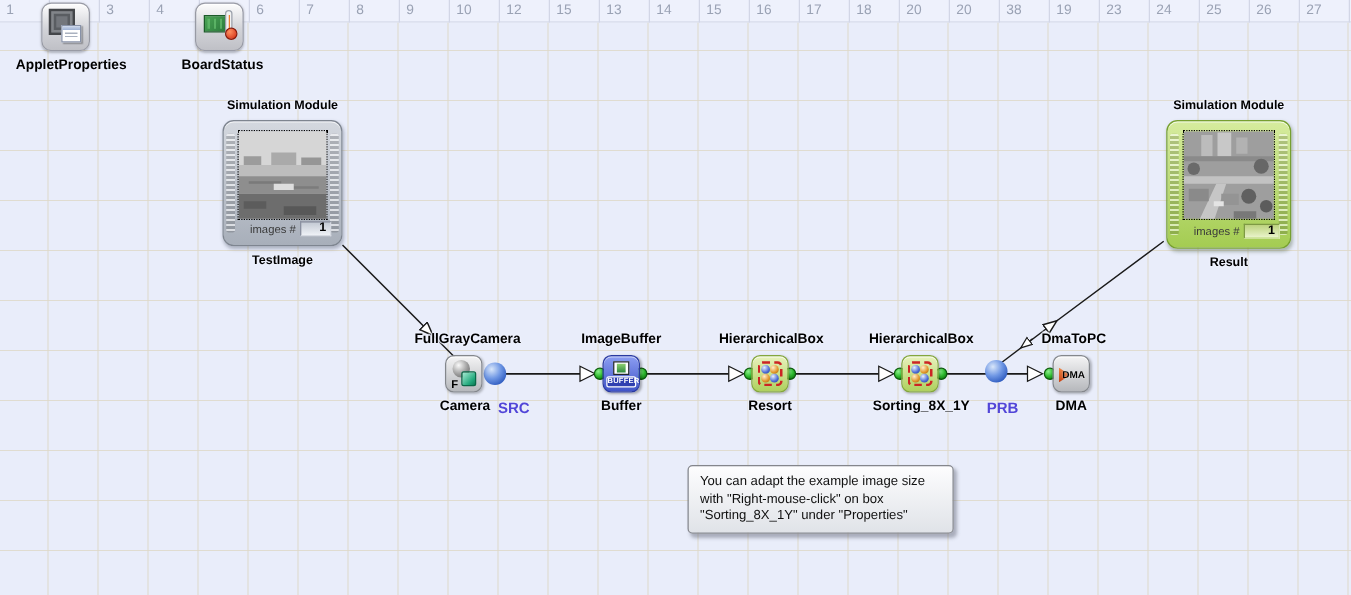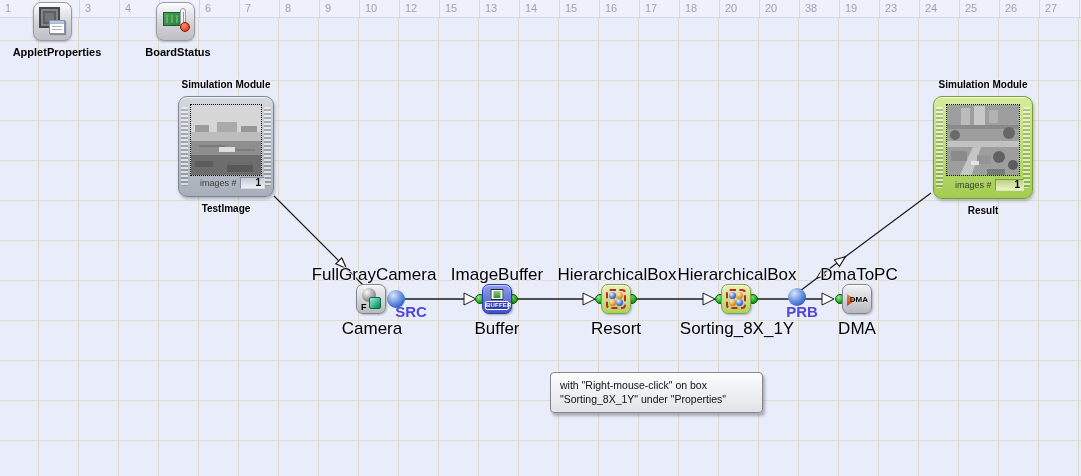--- a/index.html
+++ b/index.html
@@ -58,21 +58,21 @@
   .img-label{font-size:9px;color:#3a3a3a;white-space:nowrap;}
   .img-field{flex:1;height:12px;background:linear-gradient(#c4cad4,#eef1f6);
         border:1px solid #8a90a0;border-right-color:#d6dae2;border-bottom-color:#d6dae2;
         font-size:10px;font-weight:bold;color:#000;text-align:right;padding-right:3px;line-height:10px;}
   .sim-green .img-field{background:linear-gradient(#bcd27e,#eaf4cc);border-color:#7e9a44 #d8e8ae #d8e8ae #7e9a44;}
   .module-caption{position:absolute;font-size:10px;font-weight:bold;color:#000;transform:translateX(-50%);
         white-space:nowrap;z-index:6;
         text-shadow:-1px 0 1px #eef1fc,1px 0 1px #eef1fc,0 -1px 1px #eef1fc,0 1px 1px #eef1fc;}
   
   .node-icon{position:absolute;width:30px;height:30px;border-radius:7px;z-index:6;}
-  .node-label{position:absolute;font-size:17px;font-weight:normal;color:#000;transform:translateX(-50%);
+  .node-label{position:absolute;font-size:11px;font-weight:bold;color:#000;transform:translateX(-50%);
         white-space:nowrap;z-index:6;
         text-shadow:-1px 0 1px #eef1fc,1px 0 1px #eef1fc,0 -1px 1px #eef1fc,0 1px 1px #eef1fc;}
   .gray-op{background:linear-gradient(#f4f4f5,#b6b8bc);border:1px solid #84878c;
         box-shadow:inset 0 1px 0 rgba(255,255,255,.9),1px 1px 2px rgba(0,0,0,.25);}
   .cam-sphere{position:absolute;left:5px;top:3px;width:14px;height:14px;border-radius:50%;
         background:radial-gradient(circle at 35% 30%,#fafafa,#9a9a9a 55%,#5e5e5e);}
   .cam-cube{position:absolute;right:4px;bottom:4px;width:12px;height:12px;border-radius:2px;
         background:linear-gradient(135deg,#a8ecd4,#22a87c 70%,#0e7a56);border:1px solid #0a6848;}
   .cam-f{position:absolute;left:4px;bottom:1px;font-size:9px;font-weight:bold;color:#000;}
   .blue-op{background:linear-gradient(#8c9ef2,#4054c8);border:1px solid #2a3aa0;
@@ -87,22 +87,22 @@
         box-shadow:inset 0 1px 0 rgba(255,255,255,.7),1px 1px 2px rgba(0,0,0,.25);}
   .hbox-dash{position:absolute;inset:4px;border:2px dashed #cc2424;border-radius:4px;}
   .hdot{position:absolute;width:7px;height:7px;border-radius:50%;}
   .hdot.blue{background:radial-gradient(circle at 35% 30%,#e8f0ff,#4a6ad4 60%,#243c9c);}
   .hdot.orange{background:radial-gradient(circle at 35% 30%,#ffeecc,#e09428 60%,#9a5c10);}
   .dma-tri{position:absolute;left:4px;top:9px;width:9px;height:12px;
         background:linear-gradient(#f08848,#c84010);
         clip-path:polygon(0 0,100% 50%,0 100%);}
   .dma-text{position:absolute;right:3px;top:10px;font-size:8px;font-weight:bold;color:#000;
         text-shadow:0 0 1px #fff;}
-  .probe-label{position:absolute;font-size:15px;font-weight:bold;color:#5246d8;z-index:7;
-        transform:translateX(-50%);white-space:nowrap;}
+  .probe-label{position:absolute;font-size:12px;font-weight:bold;color:#5246d8;z-index:7;
+        transform:translateX(-50%);white-space:nowrap;margin-top:16px;}
   
   .anno{position:absolute;border:1px solid #84868c;border-radius:4px;z-index:6;
         background:linear-gradient(#fdfdfe,#e0e3e8);
         box-shadow:2px 3px 3px rgba(90,95,110,.45);}
   .anno-title{font-size:17px;color:#0a0a0a;padding:6px 12px;white-space:nowrap;}
   .anno-note{font-size:10.5px;color:#111;padding:6px 9px;line-height:13.5px;}
   svg.links{position:absolute;left:0;top:0;z-index:3;}
 </style>
 </head>
 <body>
@@ -309,18 +309,19 @@
   <div class="node-label" style="left:859px;top:265px;">DmaToPC</div>
   <div class="node-icon gray-op" style="left:842px;top:284px;">
     <span class="dma-tri"></span>
     <span class="dma-text">DMA</span>
   </div>
   <div class="node-label" style="left:857px;top:319px;">DMA</div>
 
 
   <div class="anno" style="left:550px;top:372px;width:213px;">
     <div class="anno-note">
+      <span style="display:block">You can adapt the example image size</span>
       <span style="display:block">with "Right-mouse-click" on box</span>
       <span style="display:block">"Sorting_8X_1Y" under "Properties"</span>
     </div>
   </div>
 
 </div>
 
 </body></html>

